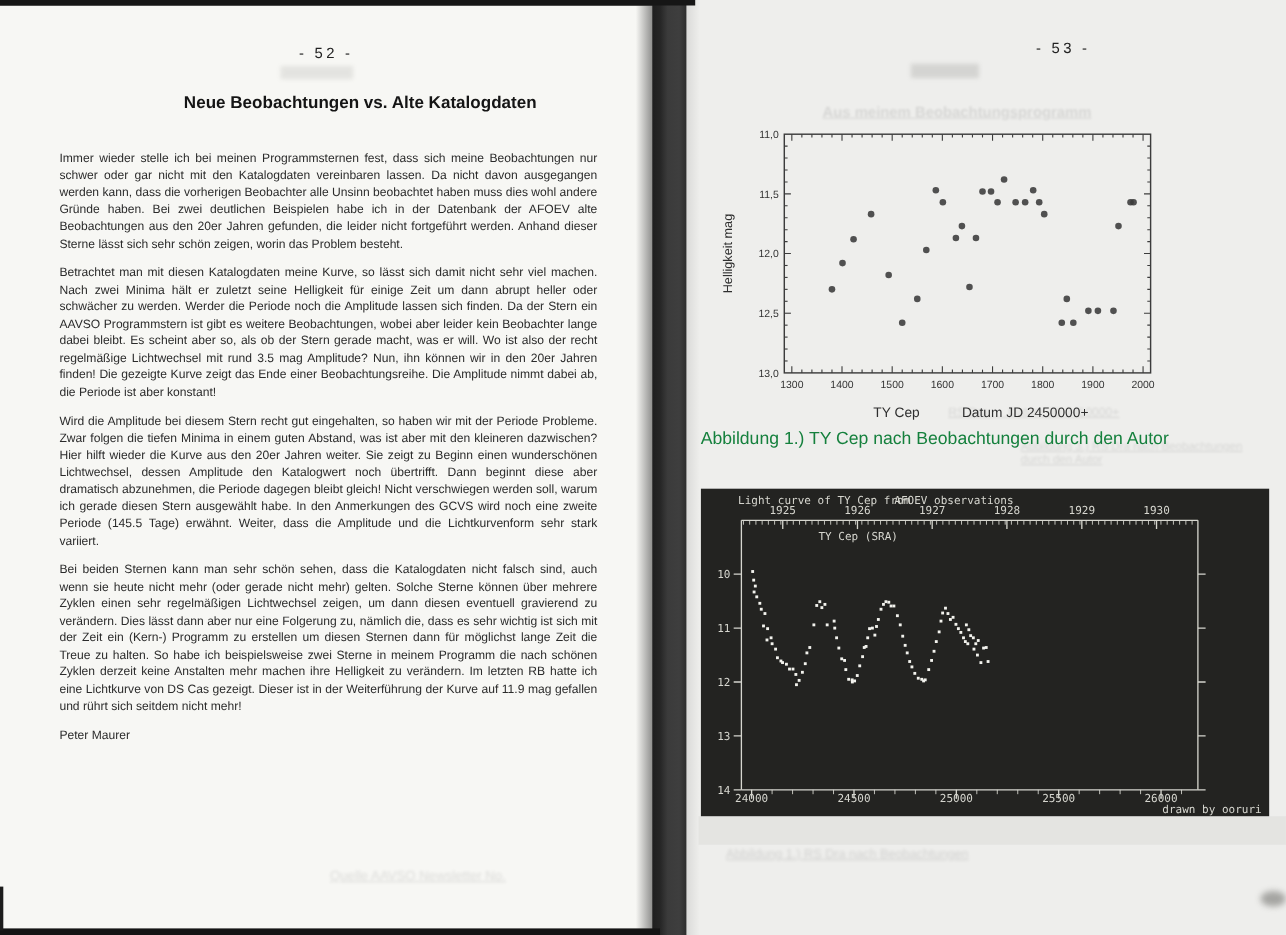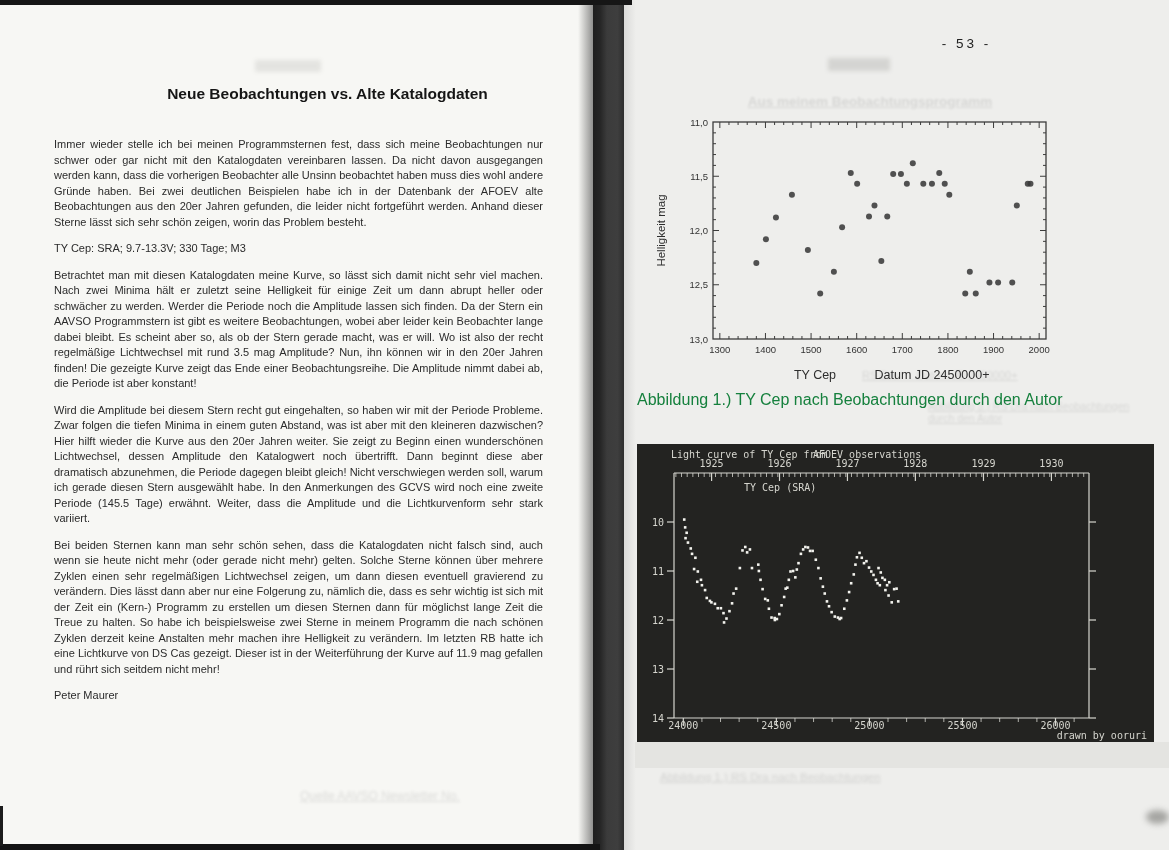--- a/index.html
+++ b/index.html
@@ -43,25 +43,25 @@
   #ghost-left-source{left:300px;top:784px;font-size:12px;filter:blur(1.4px);opacity:.15;}
   #ghost-under-52{left:255px;top:55px;width:66px;height:12px;background:#8f8f8a;opacity:.18;filter:blur(2px);position:absolute;}
   #ghost-under-53{left:828px;top:58px;width:62px;height:13px;background:#8a8a86;opacity:.25;filter:blur(2px);position:absolute;}
 </style>
 </head>
 <body>
 
 <div id="scan">
 
   <div id="page-left" class="page">
+    <div class="pagenum">- 52 -</div>
     <div id="title-left">Neue Beobachtungen vs. Alte Katalogdaten</div>
     <div id="article">
 
       <p class="body">Immer wieder stelle ich bei meinen Programmsternen fest, dass sich meine Beobachtungen nur schwer oder gar nicht mit den Katalogdaten vereinbaren lassen. Da nicht davon ausgegangen werden kann, dass die vorherigen Beobachter alle Unsinn beobachtet haben muss dies wohl andere Gründe haben. Bei zwei deutlichen Beispielen habe ich in der Datenbank der AFOEV alte Beobachtungen aus den 20er Jahren gefunden, die leider nicht fortgeführt werden. Anhand dieser Sterne lässt sich sehr schön zeigen, worin das Problem besteht.</p>
-        <p class="starline">TY Cep:  SRA; 9.7-13.3V; 330 Tage; M3</p>
         <p class="body">Betrachtet man mit  diesen Katalogdaten meine Kurve, so lässt sich damit nicht sehr viel machen. Nach zwei Minima hält er zuletzt seine Helligkeit für einige Zeit um dann abrupt heller oder schwächer zu werden. Werder die Periode noch die Amplitude lassen sich finden. Da der Stern ein AAVSO Programmstern ist gibt es weitere Beobachtungen, wobei aber leider kein Beobachter lange dabei bleibt. Es scheint aber so, als ob der Stern gerade macht, was er will. Wo ist also der recht regelmäßige Lichtwechsel mit rund 3.5 mag Amplitude? Nun, ihn können wir in den 20er Jahren finden! Die gezeigte Kurve zeigt das Ende einer Beobachtungsreihe. Die Amplitude nimmt dabei ab, die Periode ist aber konstant!</p>
         <p class="body">Wird die Amplitude bei diesem Stern recht gut eingehalten, so haben wir mit der Periode Probleme. Zwar folgen die tiefen Minima in einem guten Abstand, was ist aber mit den kleineren dazwischen? Hier hilft wieder die Kurve aus den 20er Jahren weiter. Sie zeigt zu Beginn einen wunderschönen Lichtwechsel, dessen Amplitude den Katalogwert noch übertrifft. Dann beginnt diese aber dramatisch abzunehmen, die Periode dagegen bleibt gleich! Nicht verschwiegen werden soll, warum ich gerade diesen Stern ausgewählt habe. In den Anmerkungen des GCVS wird noch eine zweite Periode (145.5 Tage) erwähnt. Weiter, dass die Amplitude und die Lichtkurvenform sehr stark variiert.</p>
         <p class="body">Bei beiden Sternen kann man sehr schön sehen, dass die Katalogdaten nicht falsch sind, auch wenn sie heute nicht mehr (oder gerade nicht mehr) gelten. Solche Sterne können über mehrere Zyklen einen sehr regelmäßigen Lichtwechsel zeigen, um dann diesen eventuell gravierend zu verändern. Dies lässt dann aber nur eine Folgerung zu, nämlich die, dass es sehr wichtig ist sich mit der Zeit ein (Kern-) Programm zu erstellen um diesen Sternen dann für möglichst lange Zeit die Treue zu halten. So habe ich beispielsweise zwei Sterne in meinem Programm die nach schönen Zyklen derzeit keine Anstalten mehr machen ihre Helligkeit zu verändern. Im letzten RB hatte ich eine Lichtkurve von DS Cas gezeigt. Dieser ist in der Weiterführung der Kurve auf 11.9 mag gefallen und rührt sich seitdem nicht mehr!</p>
         <div id="signature">Peter Maurer</div>
     </div>
     <div id="ghost-under-52"></div>
     <div id="ghost-left-source" class="ghost">Quelle AAVSO Newsletter No.</div>
   </div>
 
   <div id="page-right" class="page">

